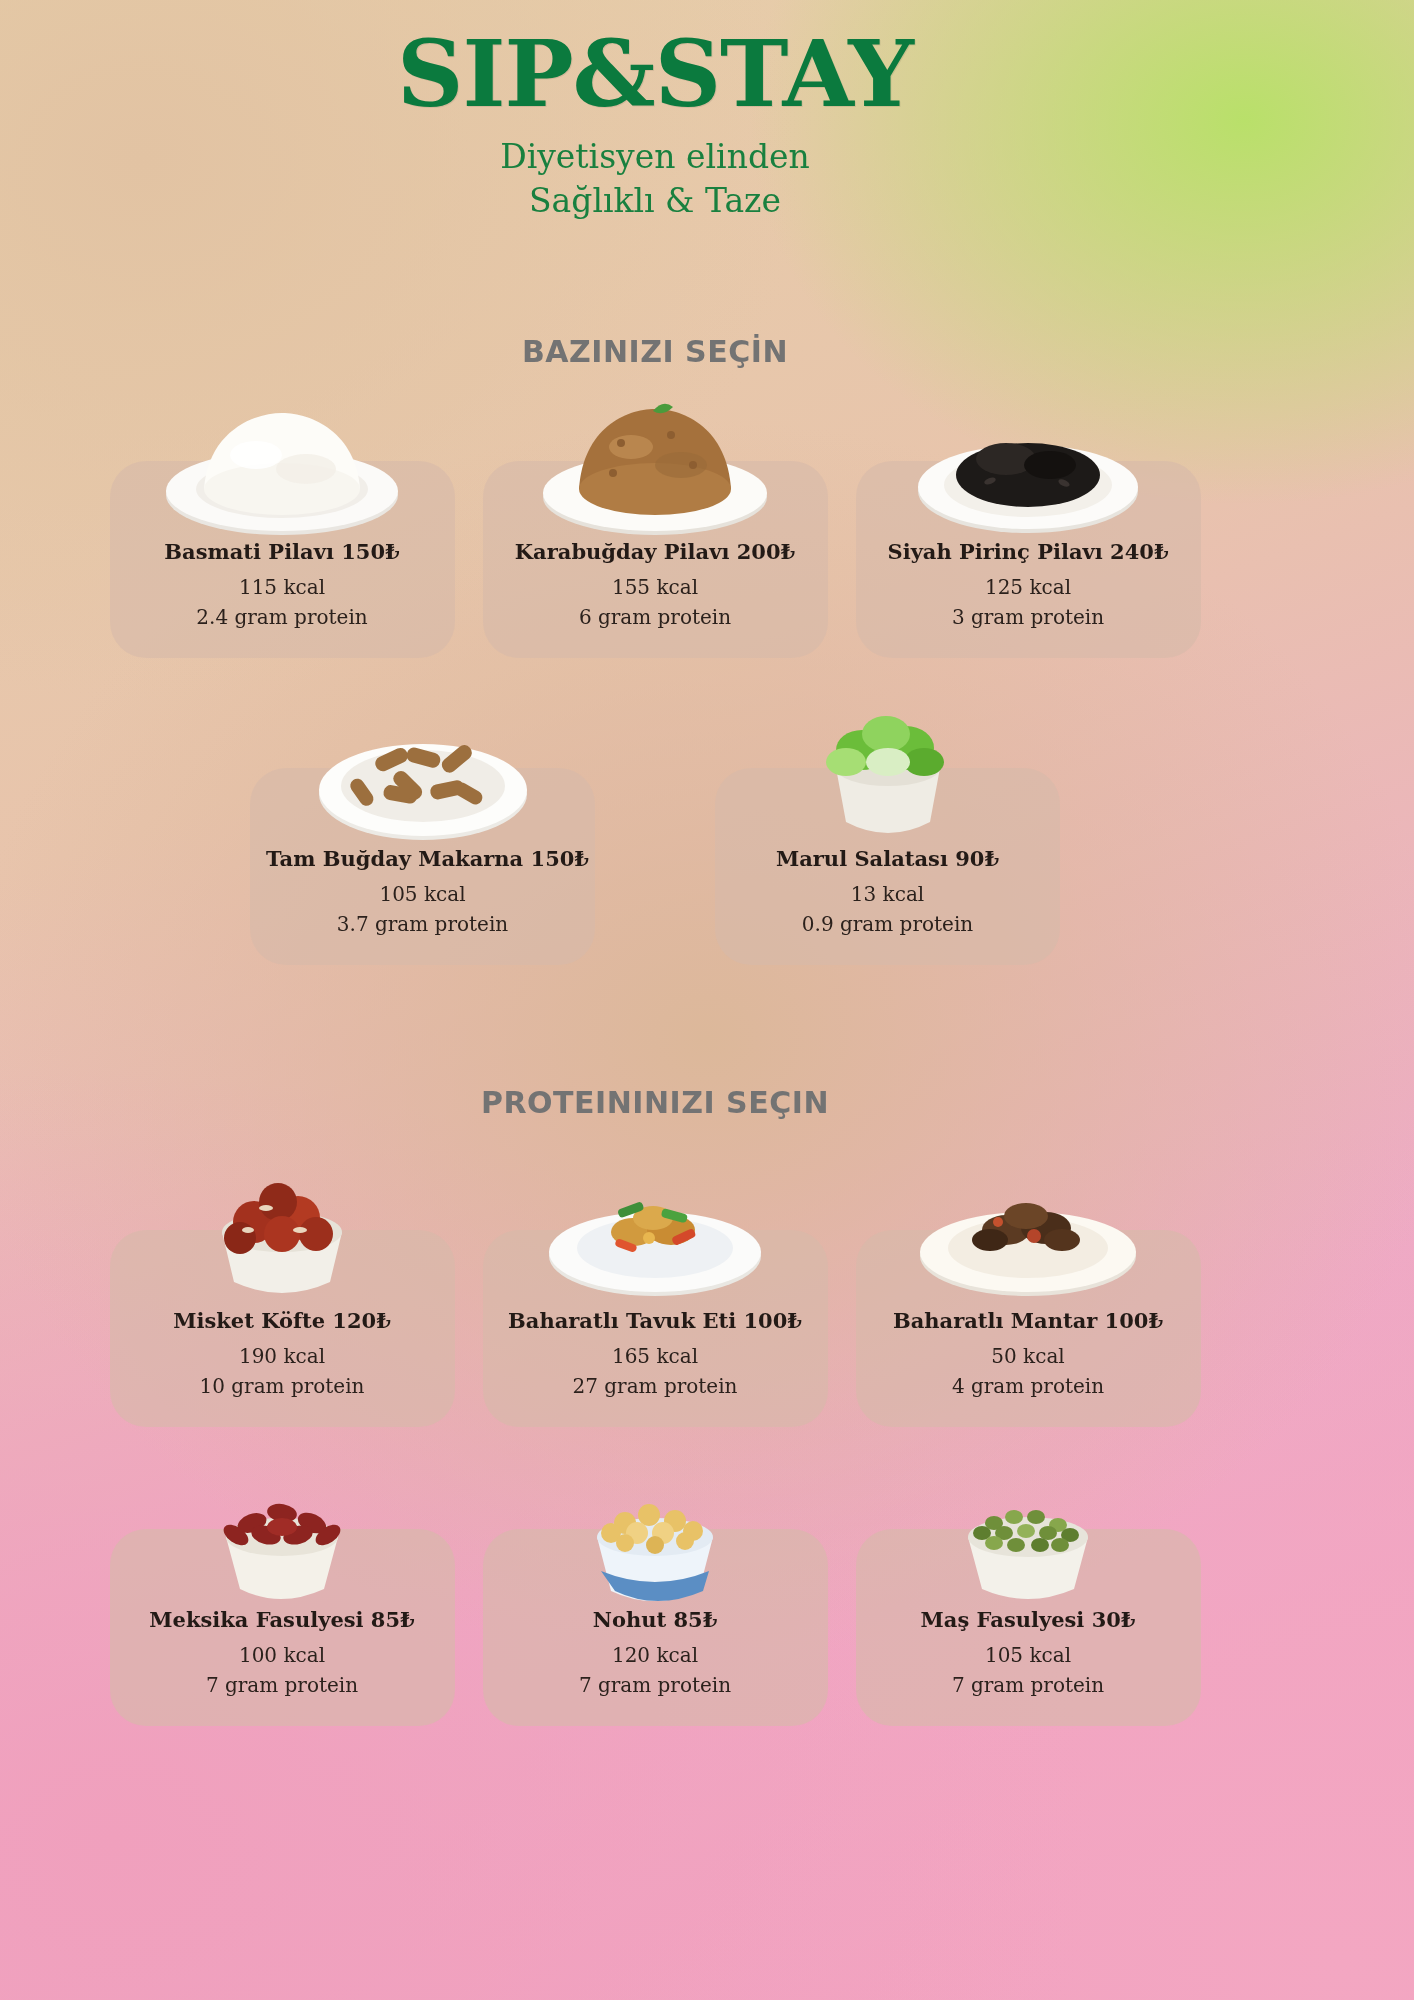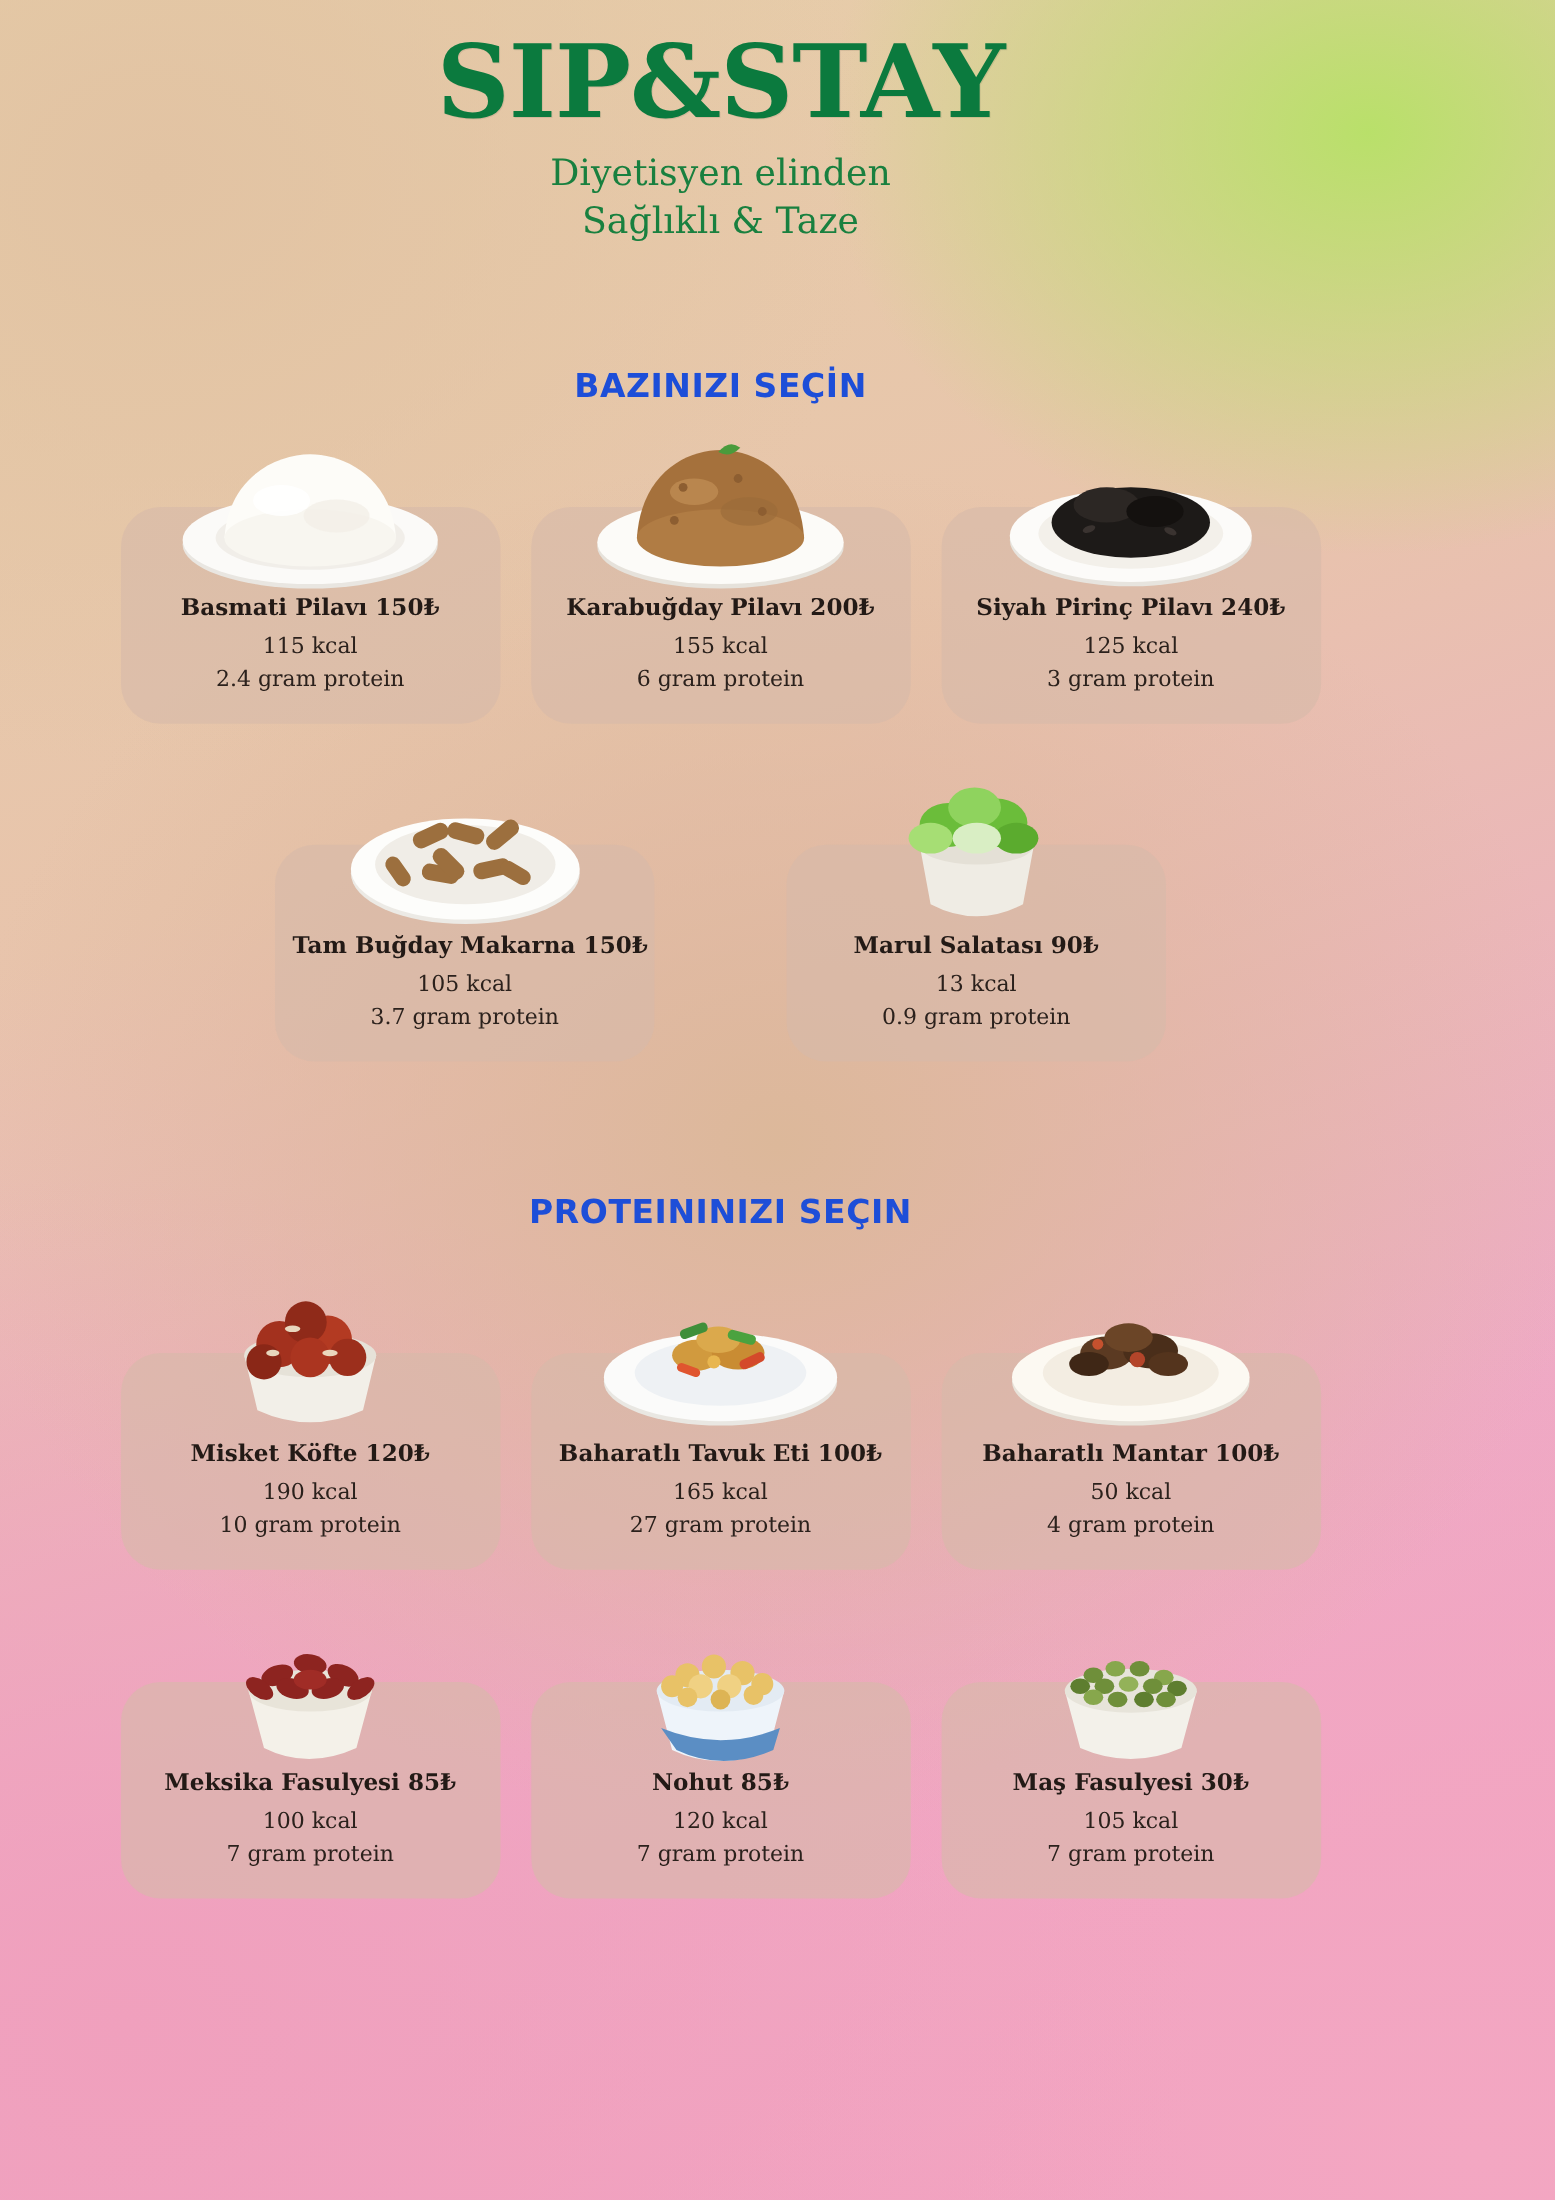--- a/index.html
+++ b/index.html
@@ -43,21 +43,21 @@
     margin-top: 12px;
   }
 
   
   .section-title {
     text-align: center;
     font-family: "DejaVu Sans", sans-serif;
     font-weight: bold;
     font-size: 30px;
     letter-spacing: 0.5px;
-    color: #1d4ed8;
+    color: #737373;
   }
   #section-bases .section-title { margin-top: 110px; }
   #section-proteins .section-title { margin-top: 0; }
 
   
   .row {
     display: flex;
     justify-content: center;
     align-items: flex-start;
   }

